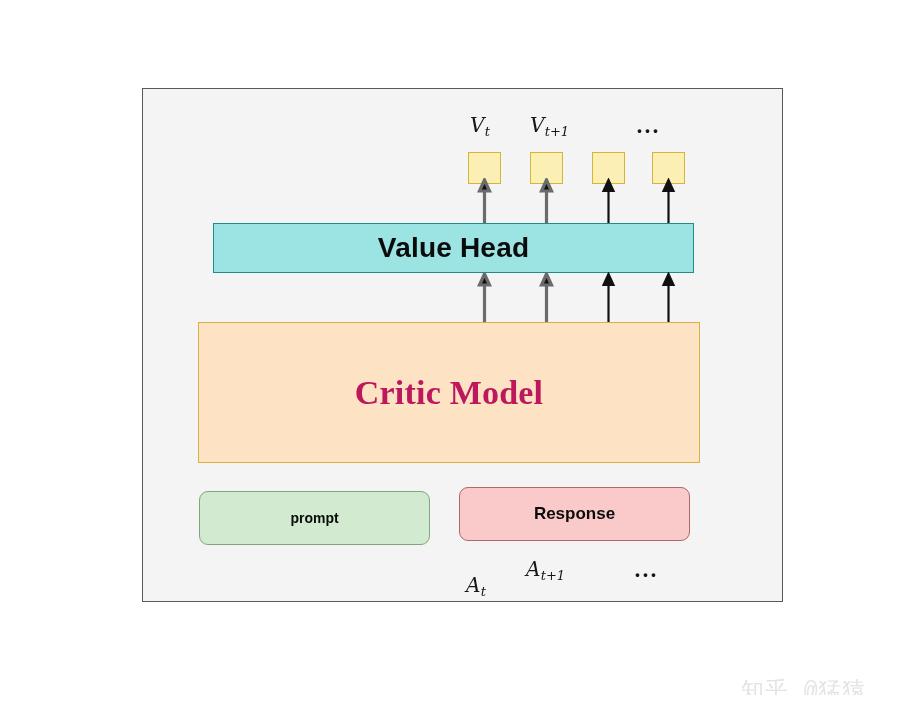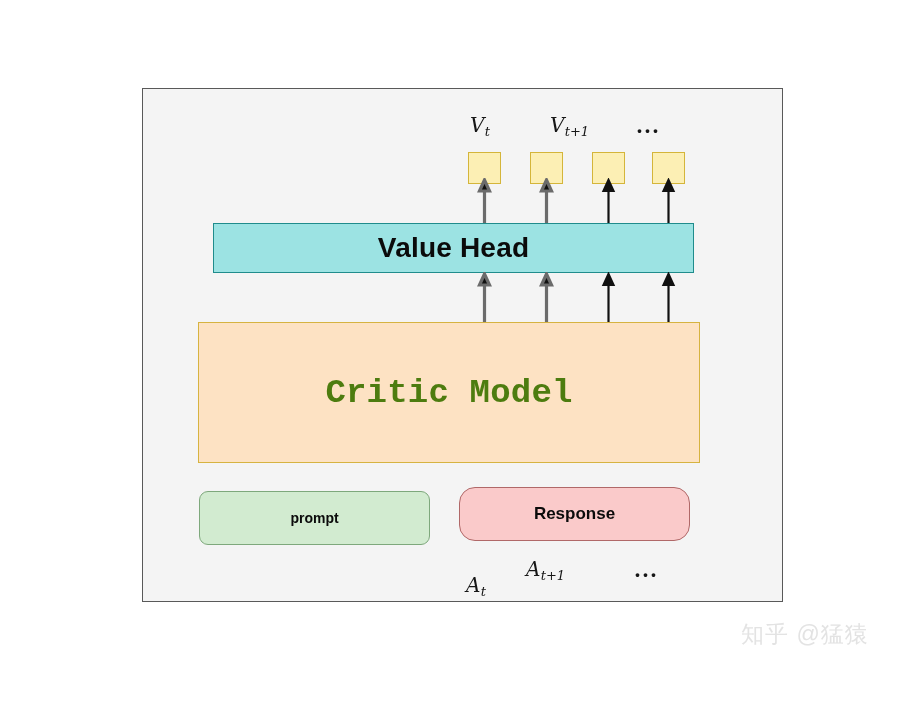--- a/index.html
+++ b/index.html
@@ -92,24 +92,24 @@
     width: 502px;
     height: 141px;
     background: #fde2c3;
     border: 1.5px solid #d6b340;
     box-sizing: border-box;
     display: flex;
     align-items: center;
     justify-content: center;
   }
   #critic-model-label {
-    font-family: Liberation Mono, monospace;
+    font-family: Liberation Serif, serif;
     font-weight: bold;
     font-size: 34px;
-    color: #4d7c0f;
+    color: #be185d;
     letter-spacing: 0.2px;
   }
   
   #prompt-box {
     position: absolute;
     left: 199px;
     top: 491px;
     width: 231px;
     height: 54px;
     background: #d2ebd0;
@@ -127,55 +127,55 @@
     color: #0b0b0b;
   }
   #response-box {
     position: absolute;
     left: 459px;
     top: 487px;
     width: 231px;
     height: 54px;
     background: #facaca;
     border: 1.5px solid #b06868;
-    border-radius: 16px;
+    border-radius: 9px;
     box-sizing: border-box;
     display: flex;
     align-items: center;
     justify-content: center;
   }
   #response-label {
     font-family: "Liberation Sans", sans-serif;
     font-weight: bold;
     font-size: 17px;
     color: #0b0b0b;
   }
   
   #watermark {
     position: absolute;
     left: 741px;
-    top: 619px;
-    font-family: Liberation Sans, sans-serif;
+    top: 675px;
+    font-family: Liberation Mono, monospace;
     font-size: 23px;
     color: #e3e3e3;
     white-space: nowrap;
     letter-spacing: 1px;
   }
 </style>
 </head>
 <body>
 
 <div id="canvas">
 
   <div id="diagram-frame"></div>
 
   <div class="math-label" style="left:470px; top:113px;">
     <span>V</span><span class="sub">t</span>
   </div>
-  <div class="math-label" style="left:550px; top:113px;">
+  <div class="math-label" style="left:530px; top:113px;">
     <span>V</span><span class="sub">t+1</span>
   </div>
   <div class="ellipsis-label" style="left:636px; top:114px;">...</div>
 
   <div class="value-box" style="left:468px; top:152px;"></div>
   <div class="value-box" style="left:530px; top:152px;"></div>
   <div class="value-box" style="left:592px; top:152px;"></div>
   <div class="value-box" style="left:652px; top:152px;"></div>
 
   <svg class="arrow" style="left:460px; top:178px;" width="250" height="50">

